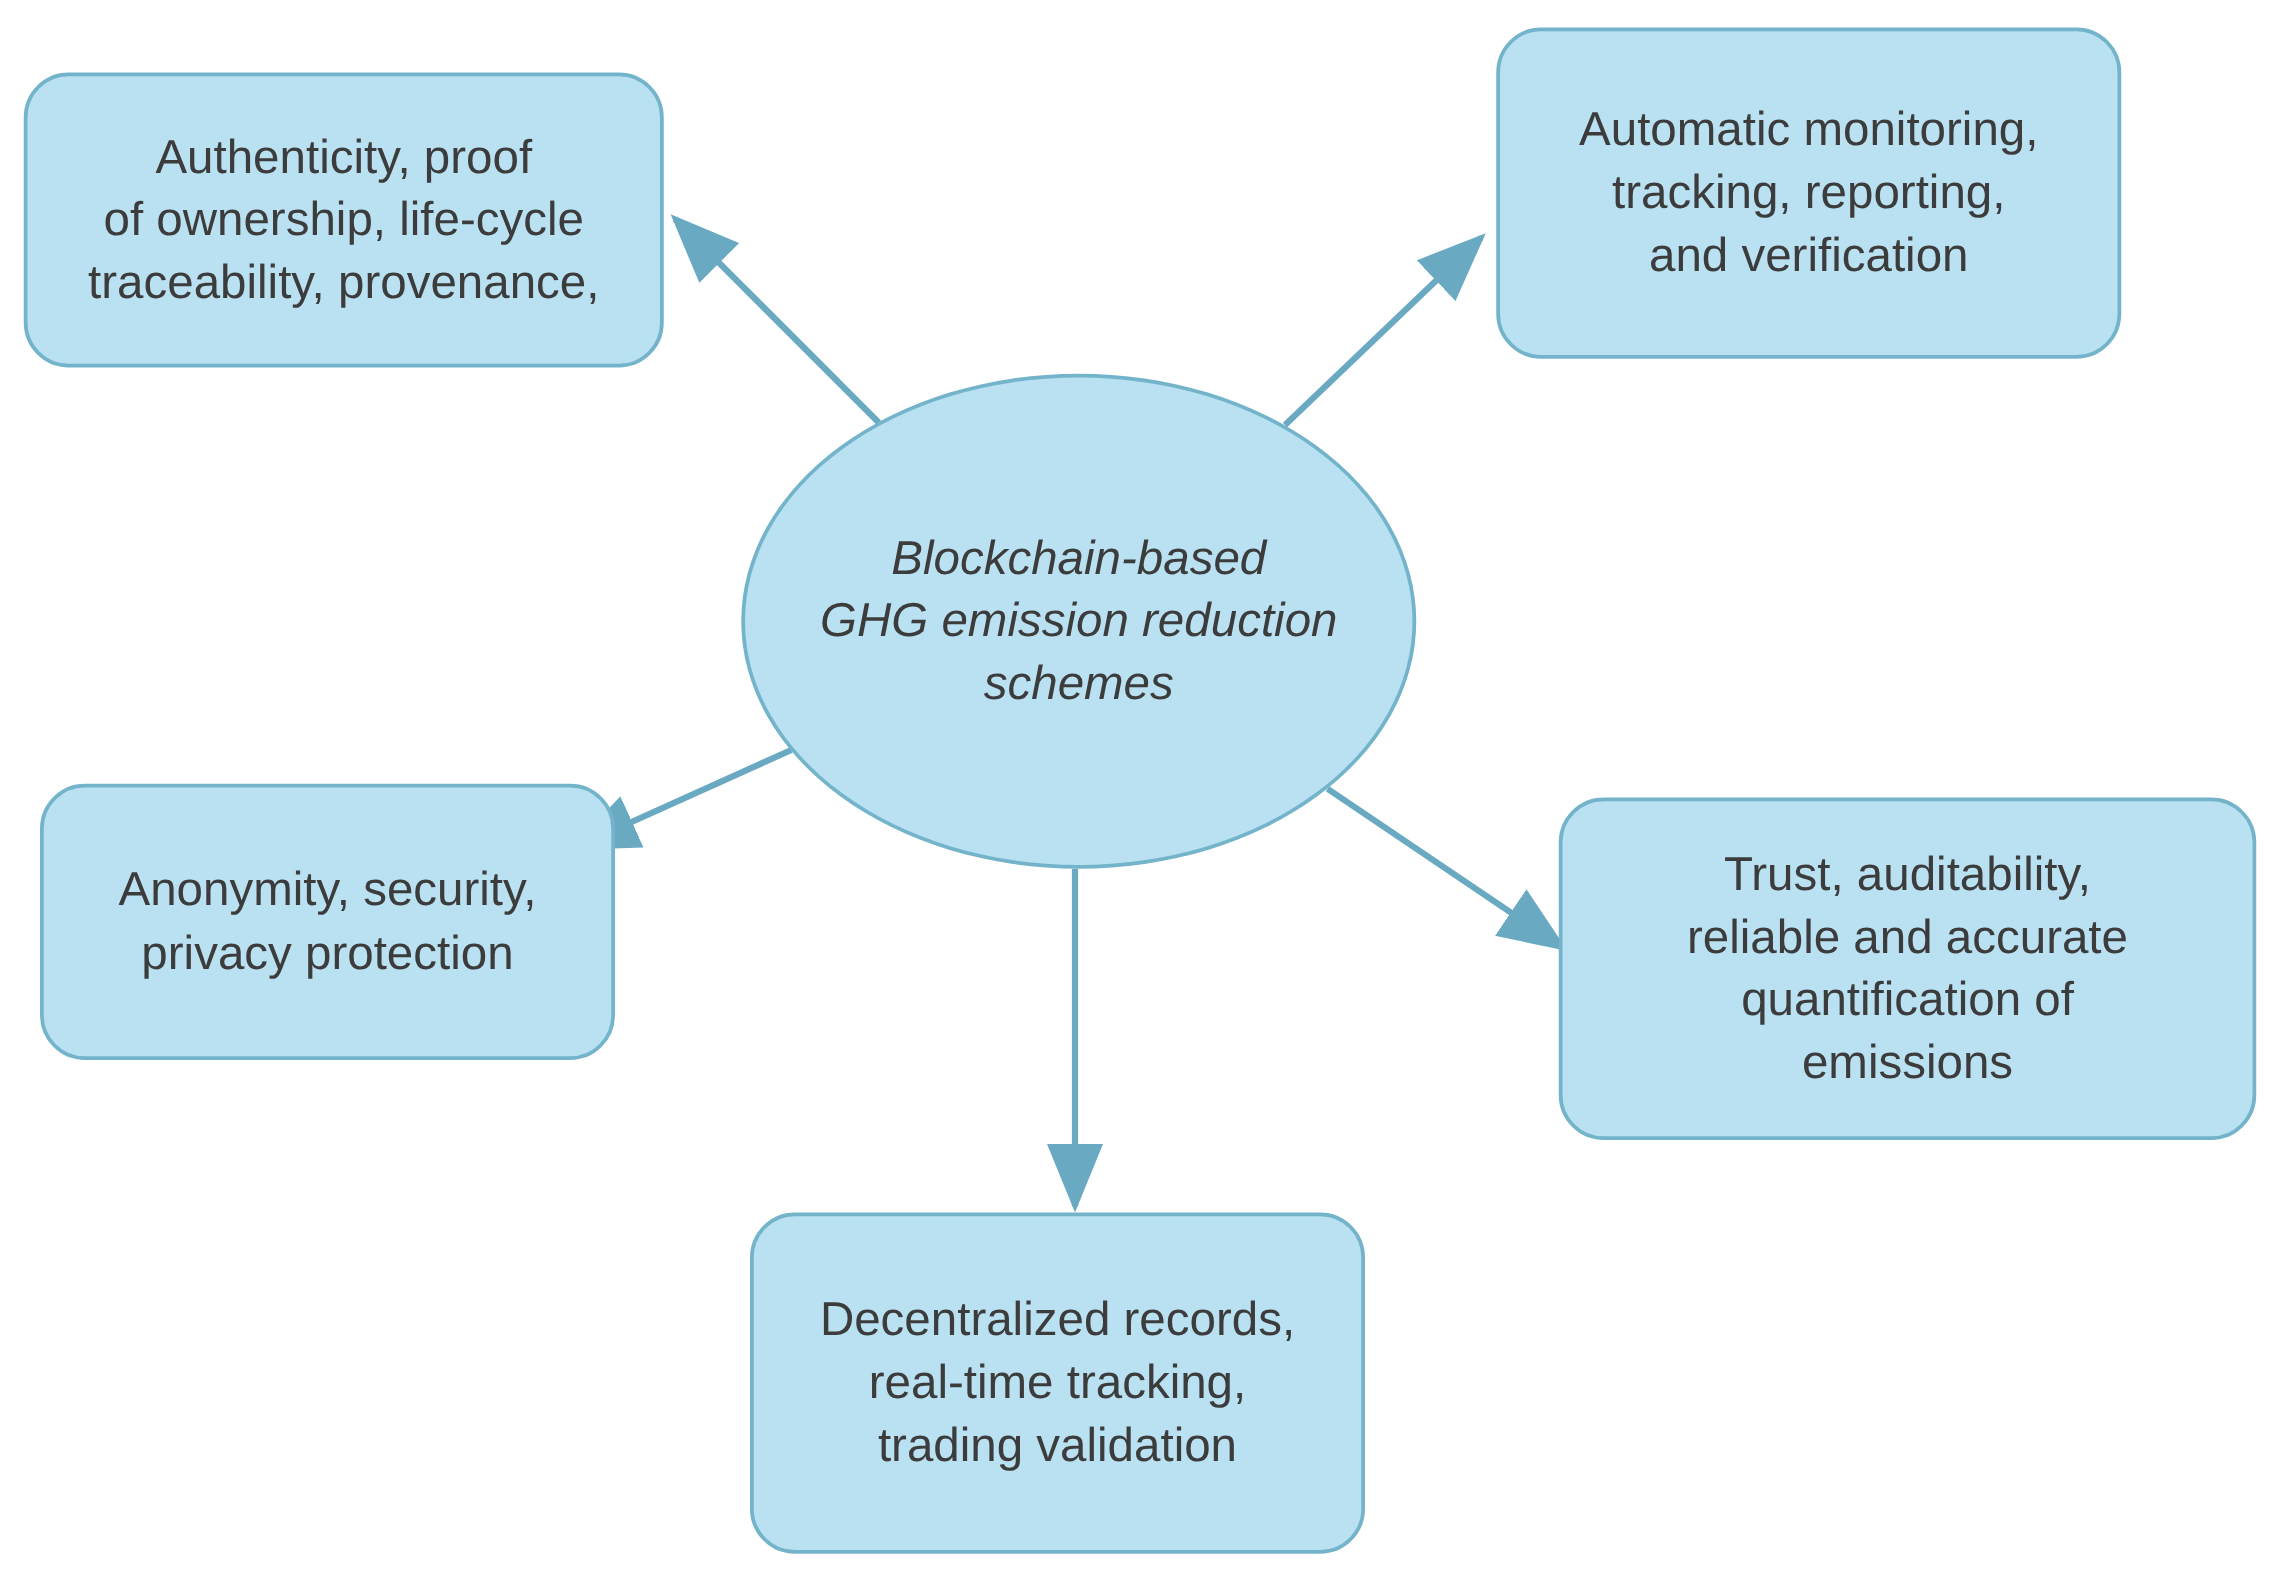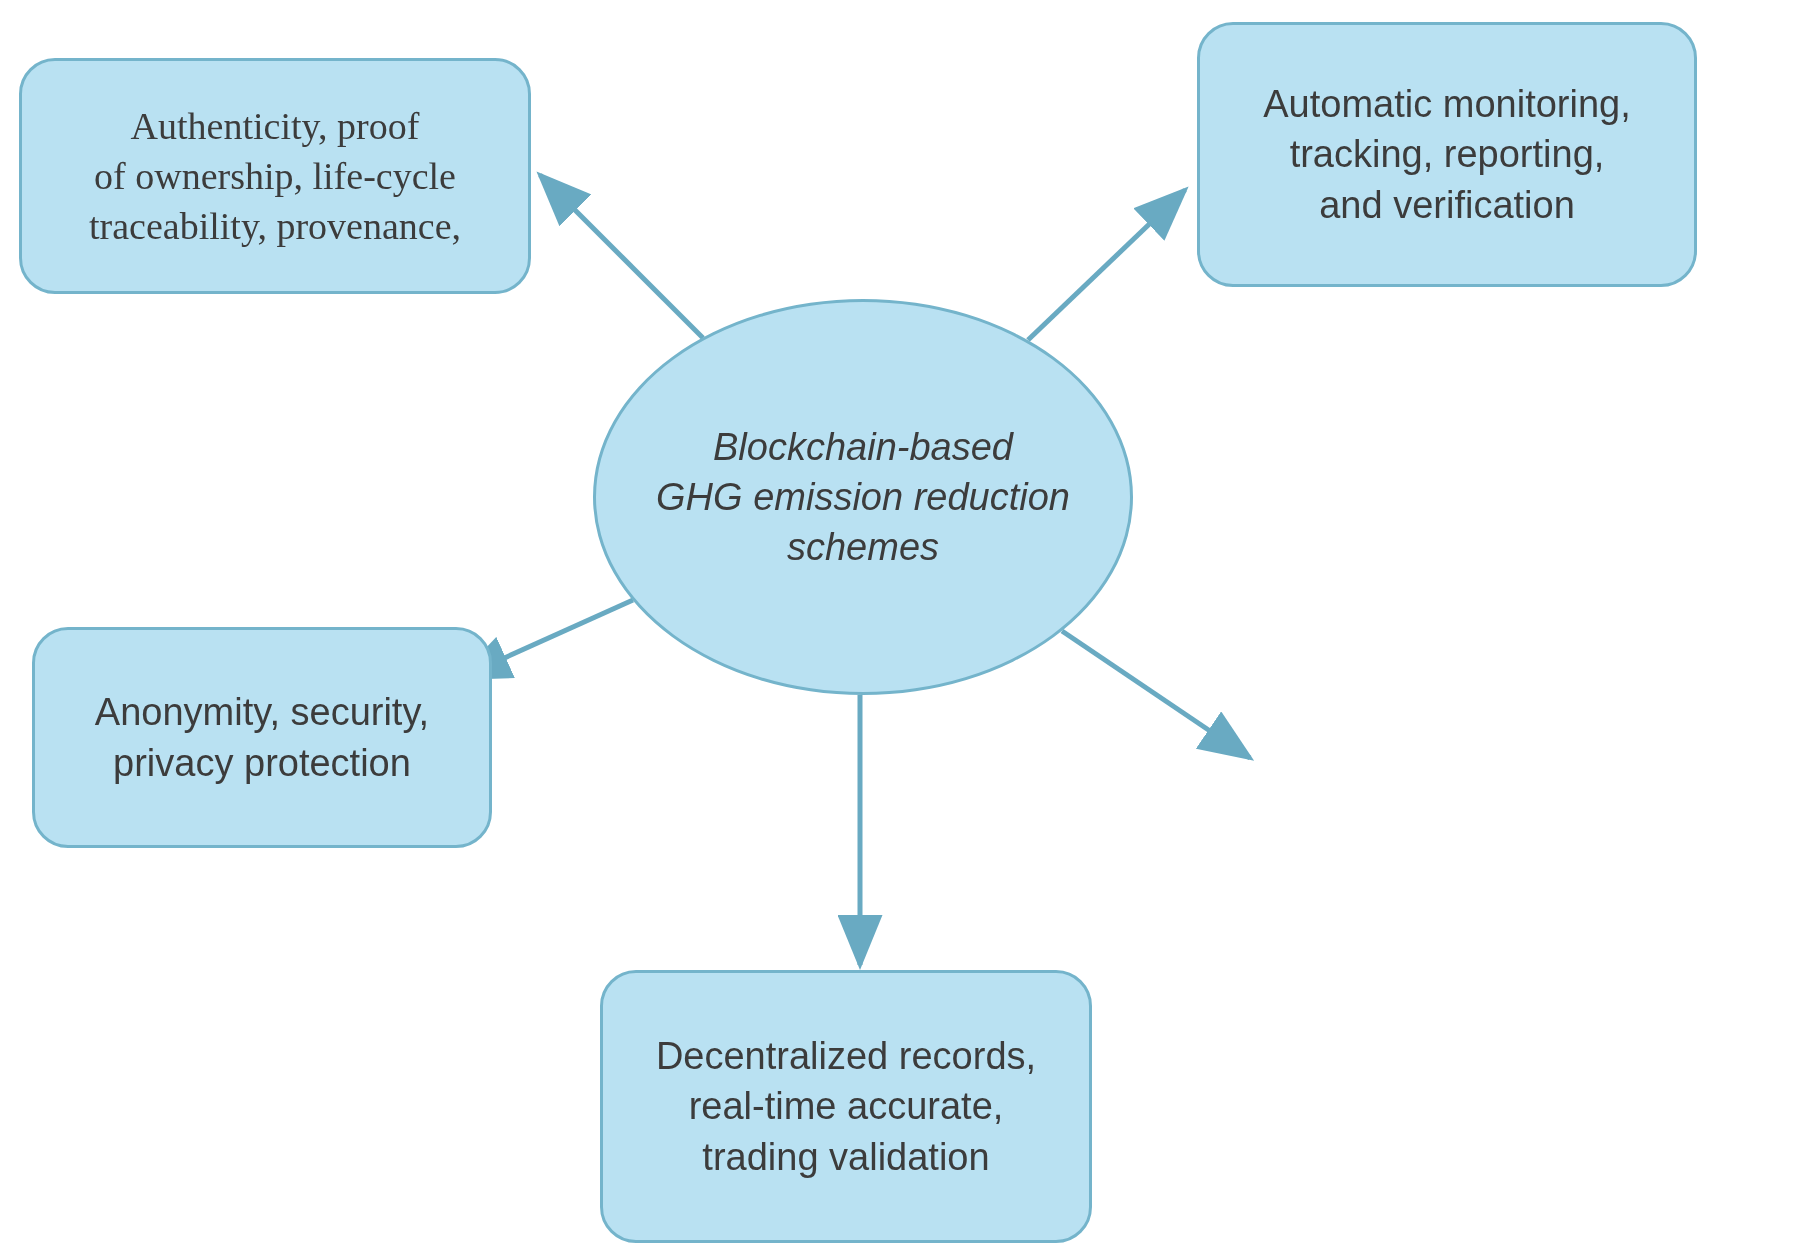--- a/index.html
+++ b/index.html
@@ -36,21 +36,21 @@
     line-height: 1.32;
     white-space: pre-line;
   }
   .node { border-radius: 36px; }
   .ellipse {
     left: 593px; top: 299px;
     width: 540px; height: 396px;
     border-radius: 50%;
     font-style: italic;
   }
-  #node-authenticity   { left: 19px;   top: 58px;  width: 512px; height: 236px; font-family: Liberation Serif, serif; }
+  #node-authenticity   { left: 19px;   top: 58px;  width: 512px; height: 236px; }
   #node-monitoring     { left: 1197px; top: 22px;  width: 500px; height: 265px; }
   #node-anonymity      { left: 32px;   top: 627px; width: 460px; height: 221px; }
   #node-trust          { left: 1247px; top: 638px; width: 558px; height: 274px; }
   #node-decentralized  { left: 600px;  top: 970px; width: 492px; height: 273px; }
 </style>
 </head>
 <body>
 
 <div class="canvas">
 
@@ -83,20 +83,26 @@
     <span>Automatic monitoring,
 tracking, reporting,
 and verification</span>
   </div>
 
   <div class="node" id="node-anonymity">
     <span>Anonymity, security,
 privacy protection</span>
   </div>
 
+  <div class="node" id="node-trust">
+    <span>Trust, auditability,
+reliable and accurate
+quantification of
+emissions</span>
+  </div>
 
   <div class="node" id="node-decentralized">
     <span>Decentralized records,
-real-time accurate,
+real-time tracking,
 trading validation</span>
   </div>
 
 </div>
 
 </body></html>

